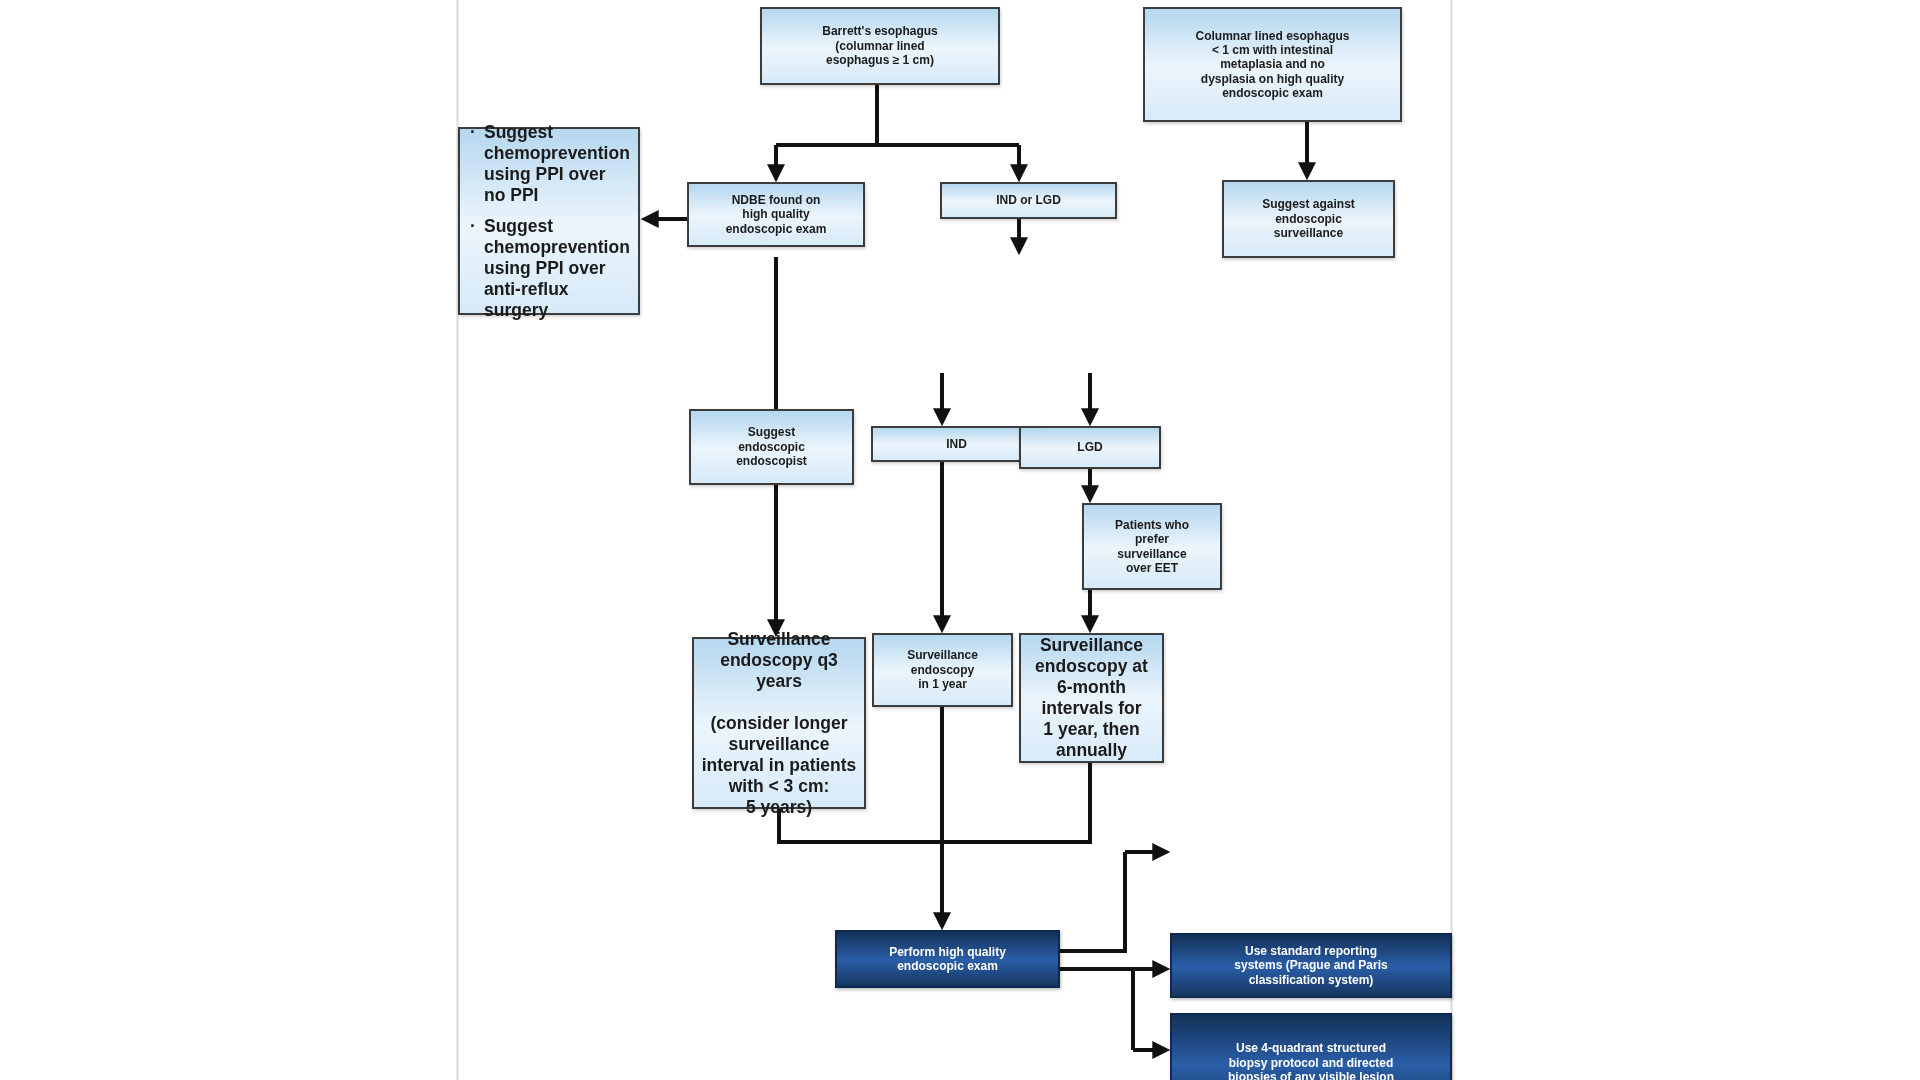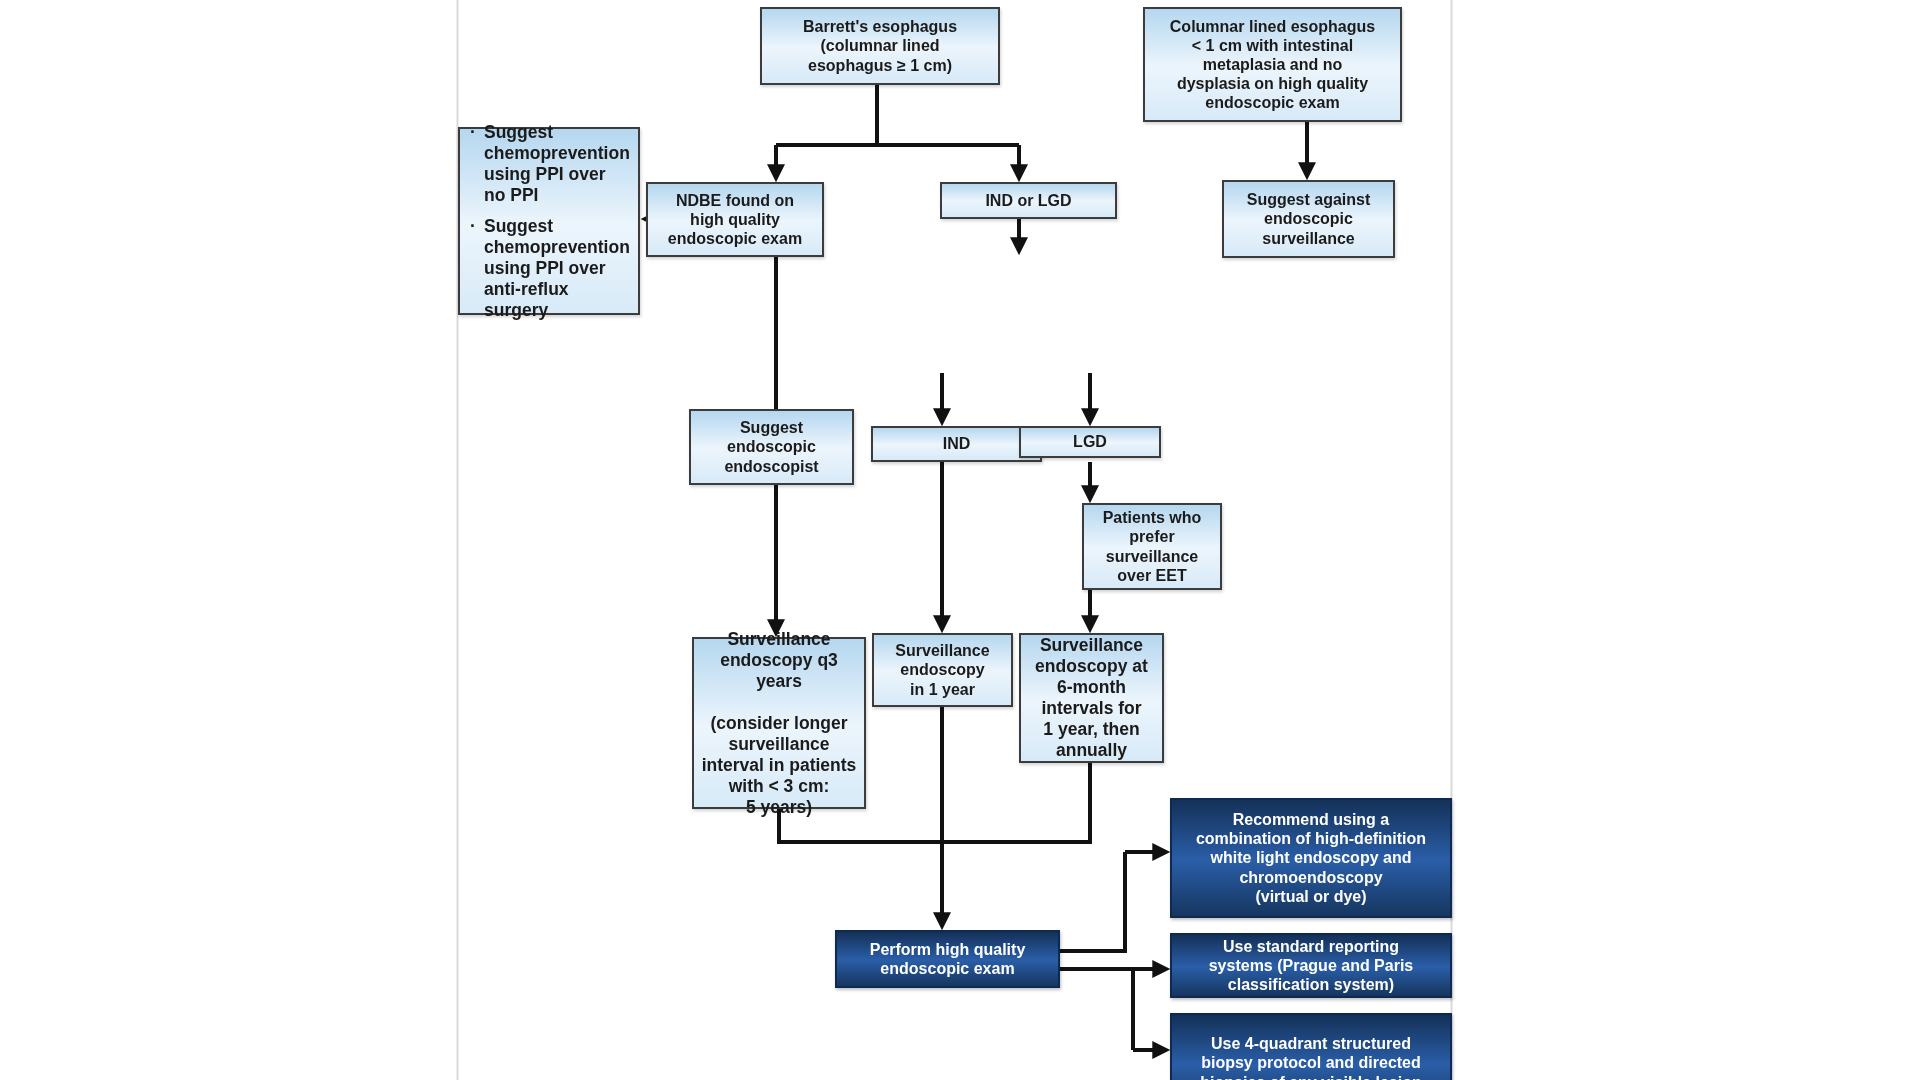--- a/index.html
+++ b/index.html
@@ -9,21 +9,21 @@
     font-family:"Liberation Sans","DejaVu Sans",sans-serif;
   }
   .stage{position:absolute;inset:0;}
   svg.connectors{position:absolute;left:0;top:0;z-index:1;}
   .conn{stroke:var(--arrow,#111);stroke-width:4;fill:none;}
   .edge-line{stroke:#d9d9d9;stroke-width:2;}
   .node{
     position:absolute;z-index:2;box-sizing:border-box;
     display:flex;align-items:center;justify-content:center;
     text-align:center;font-weight:700;color:var(--text,#1b1b1b);
-    font-size:16px;line-height:1.2;letter-spacing:0;
+    font-size:12px;line-height:1.2;letter-spacing:0;
   }
   .node .txt{white-space:pre-line;width:100%;}
   .light{
     background:linear-gradient(180deg,var(--light-box-top,#b5d7ef) 0%,var(--light-box-mid,#ecf5fc) 52%,var(--light-box-bottom,#d7eaf8) 100%);
     border:2px solid var(--border,#3c3c3c);
     box-shadow:1px 2px 3px rgba(0,0,0,0.18);
   }
   .dark{
     background:linear-gradient(180deg,#143158 0%,#2a5ea8 52%,#16365f 100%);
     border:2px solid #0e2a52;
@@ -107,42 +107,42 @@
     <div class="bullet-item">
       <span class="bullet">·</span>
       <span>Suggest chemoprevention using PPI over no PPI</span>
     </div>
     <div class="bullet-item">
       <span class="bullet">·</span>
       <span>Suggest chemoprevention using PPI over anti-reflux surgery</span>
     </div>
   </div>
 
-  <div class="node light" style="left:646px;top:182px;width:178px;height:75px;">
+  <div class="node light" style="left:687px;top:182px;width:178px;height:65px;">
     <div class="txt">NDBE found on
 high quality
 endoscopic exam</div>
   </div>
 
   <div class="node light" style="left:940px;top:182px;width:177px;height:37px;">
     <div class="txt">IND or LGD</div>
   </div>
 
 
   <div class="node light" style="left:689px;top:409px;width:165px;height:76px;">
     <div class="txt">Suggest
 endoscopic
 endoscopist</div>
   </div>
 
   <div class="node light" style="left:871px;top:426px;width:171px;height:36px;">
     <div class="txt">IND</div>
   </div>
 
-  <div class="node light" style="left:1019px;top:426px;width:142px;height:32px;">
+  <div class="node light" style="left:1019px;top:426px;width:142px;height:43px;">
     <div class="txt">LGD</div>
   </div>
 
   <div class="node light" style="left:1082px;top:503px;width:140px;height:87px;">
     <div class="txt">Patients who
 prefer
 surveillance
 over EET</div>
   </div>
 
@@ -171,27 +171,20 @@
 intervals for
 1 year, then
 annually</div>
   </div>
 
   <div class="node dark" style="left:835px;top:930px;width:225px;height:58px;justify-content:center;">
     <div class="txt">Perform high quality
 endoscopic exam</div>
   </div>
 
-  <div class="node dark" style="left:1170px;top:798px;width:282px;height:120px;">
-    <div class="txt">Recommend using a
-combination of high-definition
-white light endoscopy and
-chromoendoscopy
-(virtual or dye)</div>
-  </div>
 
   <div class="node dark" style="left:1170px;top:933px;width:282px;height:65px;text-align:center;">
     <div class="txt">Use standard reporting
 systems (Prague and Paris
 classification system)</div>
   </div>
 
   <div class="node dark" style="left:1170px;top:1013px;width:282px;height:100px;">
     <div class="txt">Use 4-quadrant structured
 biopsy protocol and directed

